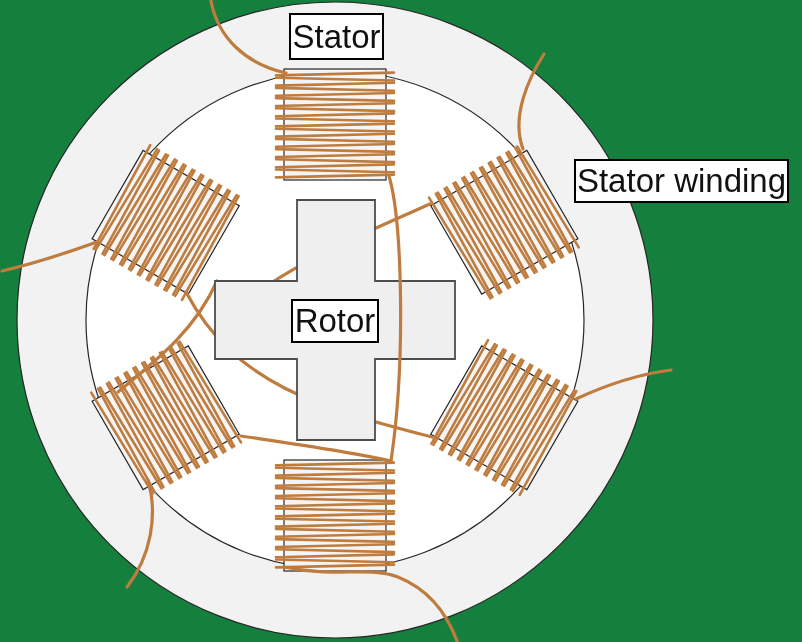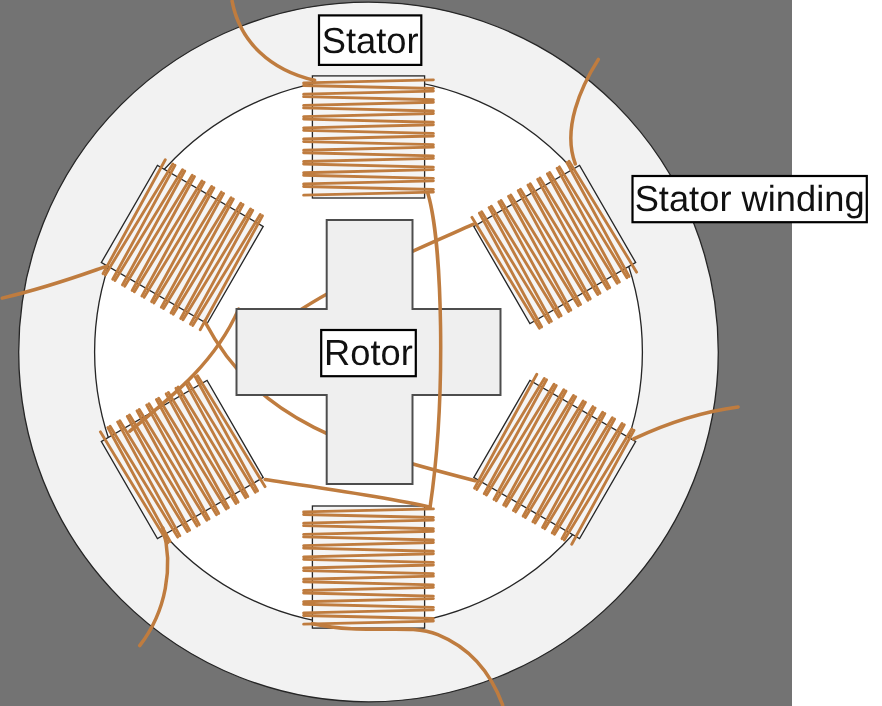--- a/index.html
+++ b/index.html
@@ -1,16 +1,16 @@
 <!DOCTYPE html>
 <html style="--wire: #bf7c3f; --label-bg: #ffffff; --label-border: #000000;"><head>
 <meta charset="utf-8">
 <style>
   html,body{margin:0;padding:0;background:#ffffff;}
-  .stage{width:720px;height:642px;position:relative;background:#737373;}
+  .stage{width:802px;height:642px;position:relative;background:#15803d;}
   .lbl{font-family:"Liberation Sans",sans-serif;font-size:33px;fill:#111;text-anchor:middle;}
   .wire{stroke:var(--wire,#bf7c3f);stroke-width:3.2;fill:none;stroke-linecap:round;}
   .boxlbl{fill:var(--label-bg,#fff);stroke:var(--label-border,#000);stroke-width:2;}
 </style>
 </head>
 <body>
 
 <div class="stage">
 <svg width="802" height="642" viewBox="0 0 802 642">
 

